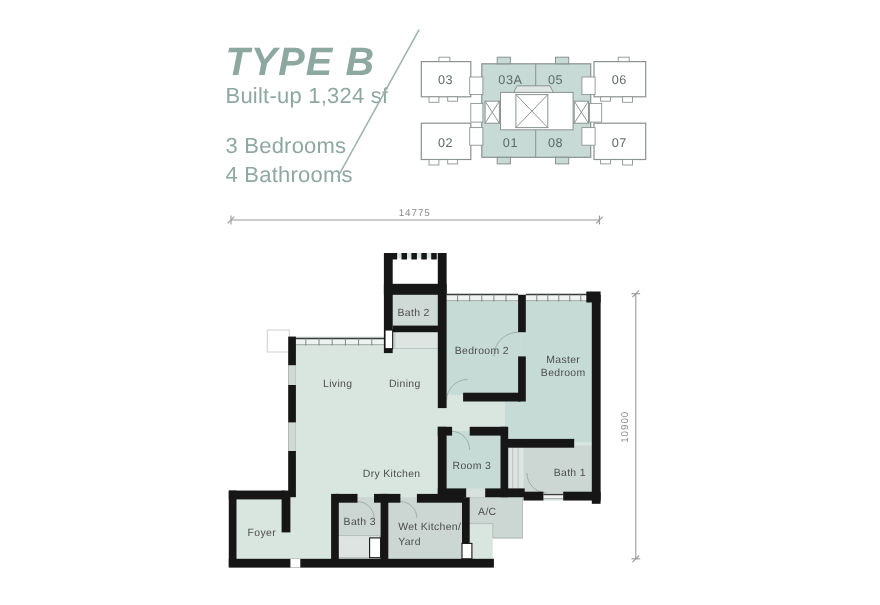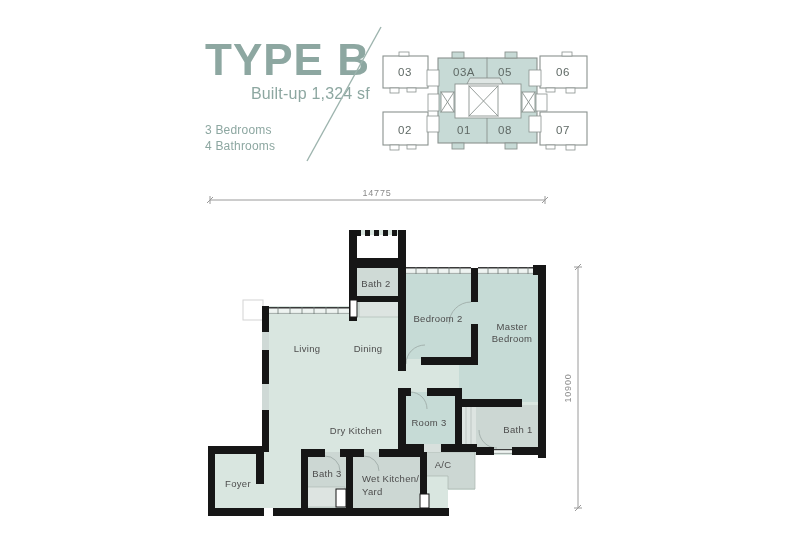--- a/index.html
+++ b/index.html
@@ -1,23 +1,23 @@
 <!DOCTYPE html>
 <html><head>
 <meta charset="utf-8">
 <style>
   html,body{margin:0;padding:0;background:#ffffff;}
   .canvas{
     position:relative;width:800px;height:550px;background:#ffffff;overflow:hidden;
     font-family:"Liberation Sans", sans-serif;
   }
   .title-block{position:absolute;left:205px;top:38px;color:#8da7a1;}
-  .title-block h1{margin:0;font-size:44px;font-weight:700;letter-spacing:1px;line-height:1.0;}
-  .title-block .builtup{margin:3px 0 0 0;font-size:16px;letter-spacing:.2px;text-align:right;}
-  .title-block .rooms-info{margin:20px 0 0 0;font-size:12px;line-height:1.32;letter-spacing:.2px;}
+  .title-block h1{margin:0;font-size:36px;font-weight:700;letter-spacing:1px;line-height:1.0;font-style:italic;}
+  .title-block .builtup{margin:3px 0 0 0;font-size:20px;letter-spacing:.2px;}
+  .title-block .rooms-info{margin:20px 0 0 0;font-size:20px;line-height:1.32;letter-spacing:.2px;}
   svg text{font-family:"Liberation Sans", sans-serif;}
   .room-label{fill:#4d4d4d;font-size:9.5px;letter-spacing:.3px;}
   .dim-label{fill:#8a8a8a;font-size:9px;letter-spacing:.8px;}
   .kp-label{fill:#5f6965;font-size:11.5px;letter-spacing:.5px;}
 </style>
 </head>
 <body>
 
 <div class="canvas">
 

